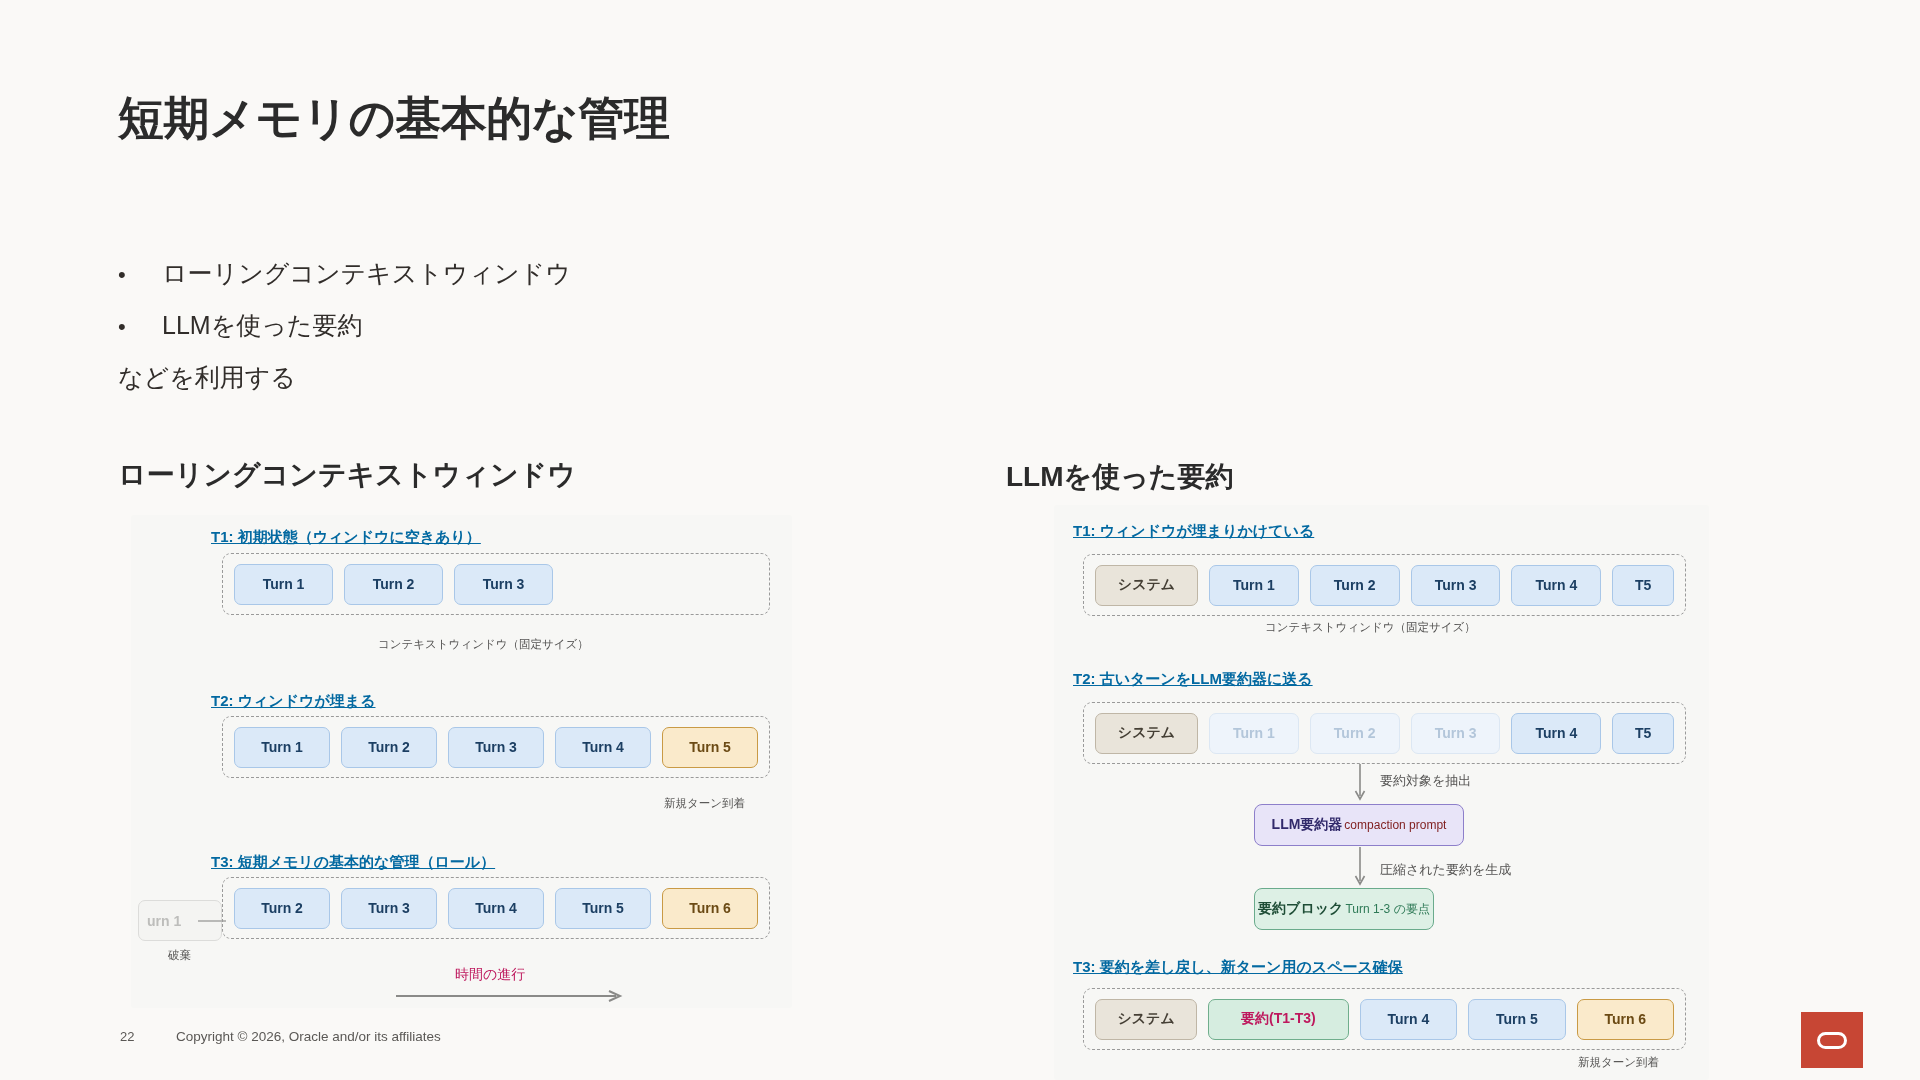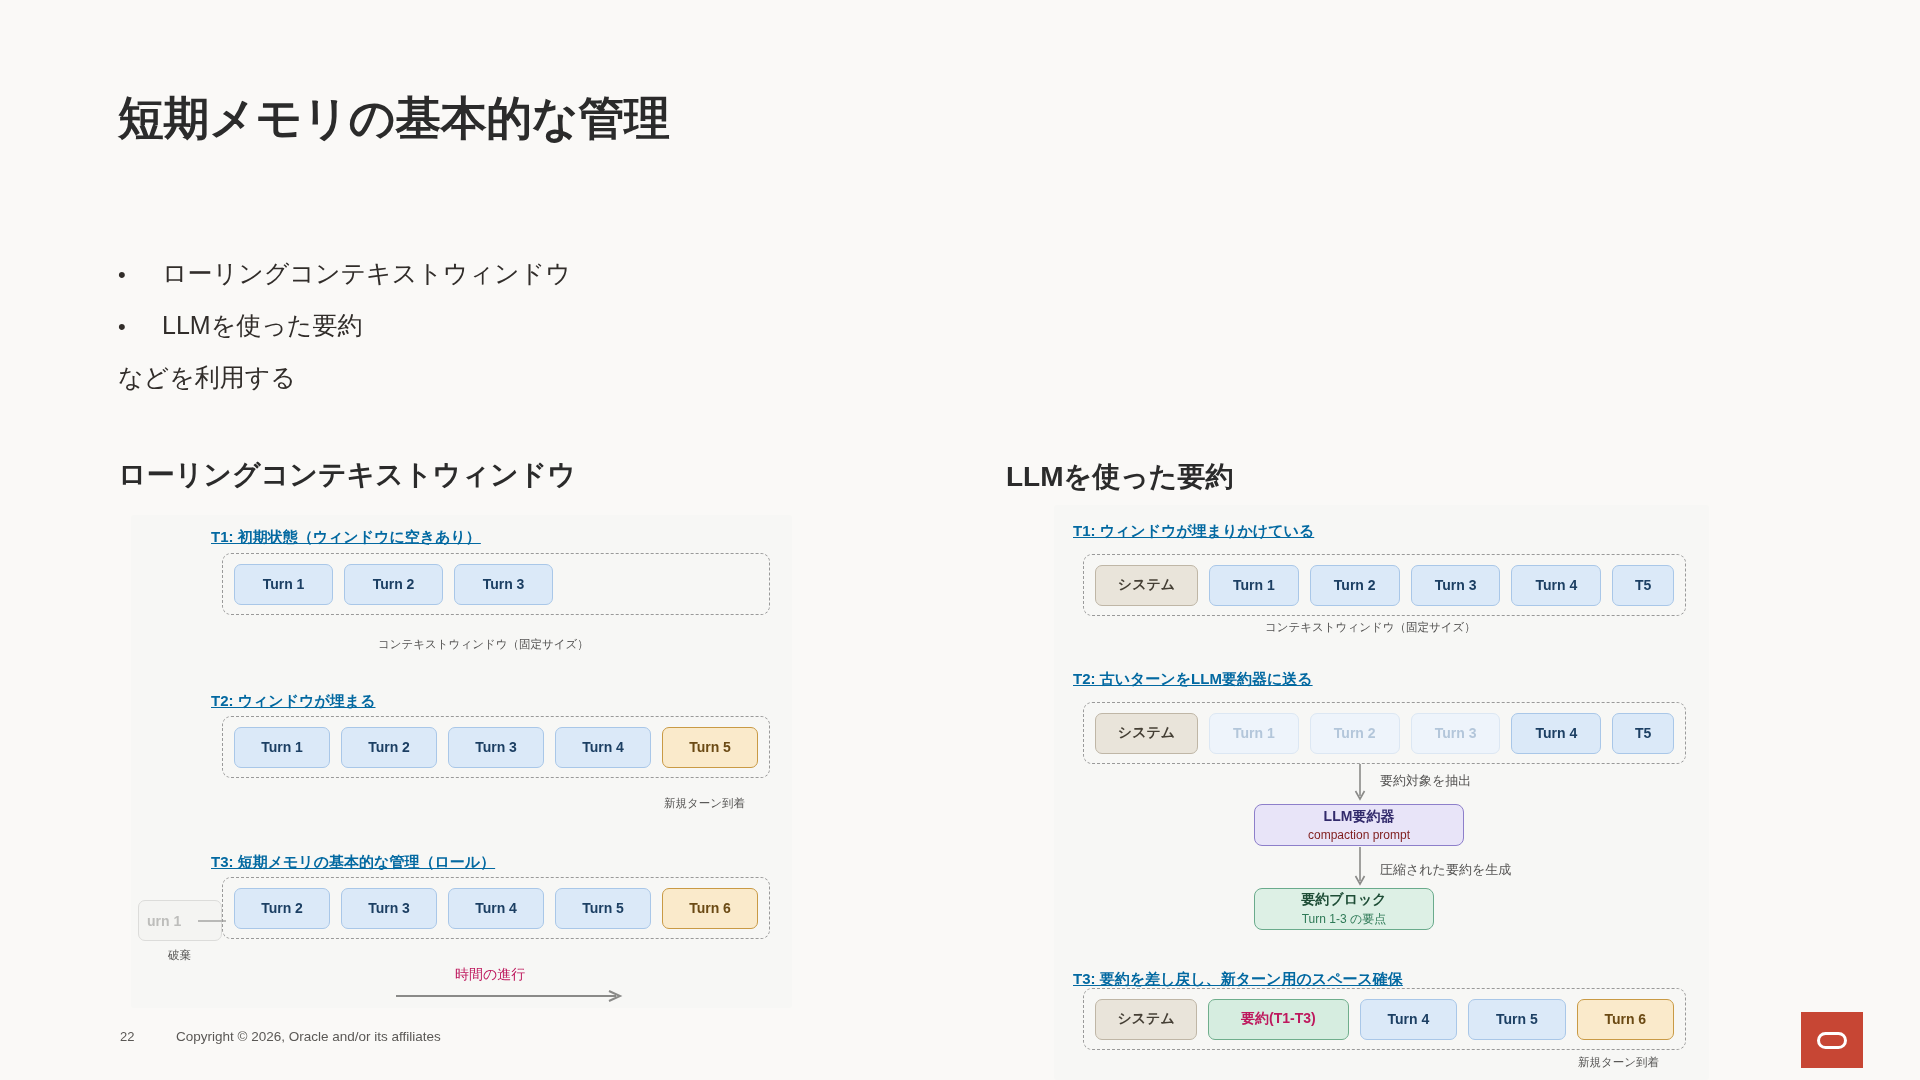--- a/index.html
+++ b/index.html
@@ -163,21 +163,20 @@
     width: 230px;
     height: 12px;
   }
 
   
   .proc-box {
     position: absolute;
     border-radius: 8px;
     box-sizing: border-box;
     display: flex;
-    flex-direction: column;
     align-items: center;
     justify-content: center;
     gap: 2px;
   }
   .proc-box .t1 { font-size: 14px; font-weight: bold; }
   .proc-box .t2 { font-size: 12px; }
   #llm-box {
     left: 1254px; top: 804px; width: 210px; height: 42px;
     background: #e8e4f8; border: 1.5px solid #8d7fca;
   }
@@ -332,21 +331,21 @@
     <line x1="7" y1="0" x2="7" y2="34" stroke="#8a8a88" stroke-width="1.6"></line>
     <path d="M2.5 29 L7 37 L11.5 29" fill="none" stroke="#8a8a88" stroke-width="1.6"></path>
   </svg>
   <div class="flow-caption" style="left:1380px; top:861px;">圧縮された要約を生成</div>
 
   <div class="proc-box" id="sum-box">
     <div class="t1">要約ブロック</div>
     <div class="t2">Turn 1-3 の要点</div>
   </div>
 
-  <div class="step-label" style="left:1073px; top:958px;margin-top:12px;">T3: 要約を差し戻し、新ターン用のスペース確保</div>
+  <div class="step-label" style="left:1073px; top:958px;">T3: 要約を差し戻し、新ターン用のスペース確保</div>
   <div class="window-box" style="left:1083px; top:988px; width:603px; height:62px;">
     <div class="chip sys" style="flex:1.05 1 0;">システム</div>
     <div class="chip green" style="flex:1.45 1 0;">要約(T1-T3)</div>
     <div class="chip blue">Turn 4</div>
     <div class="chip blue">Turn 5</div>
     <div class="chip orange">Turn 6</div>
   </div>
   <div class="caption" style="left:1578px; top:1055px;">新規ターン到着</div>
 
   <div id="page-number">22</div>

